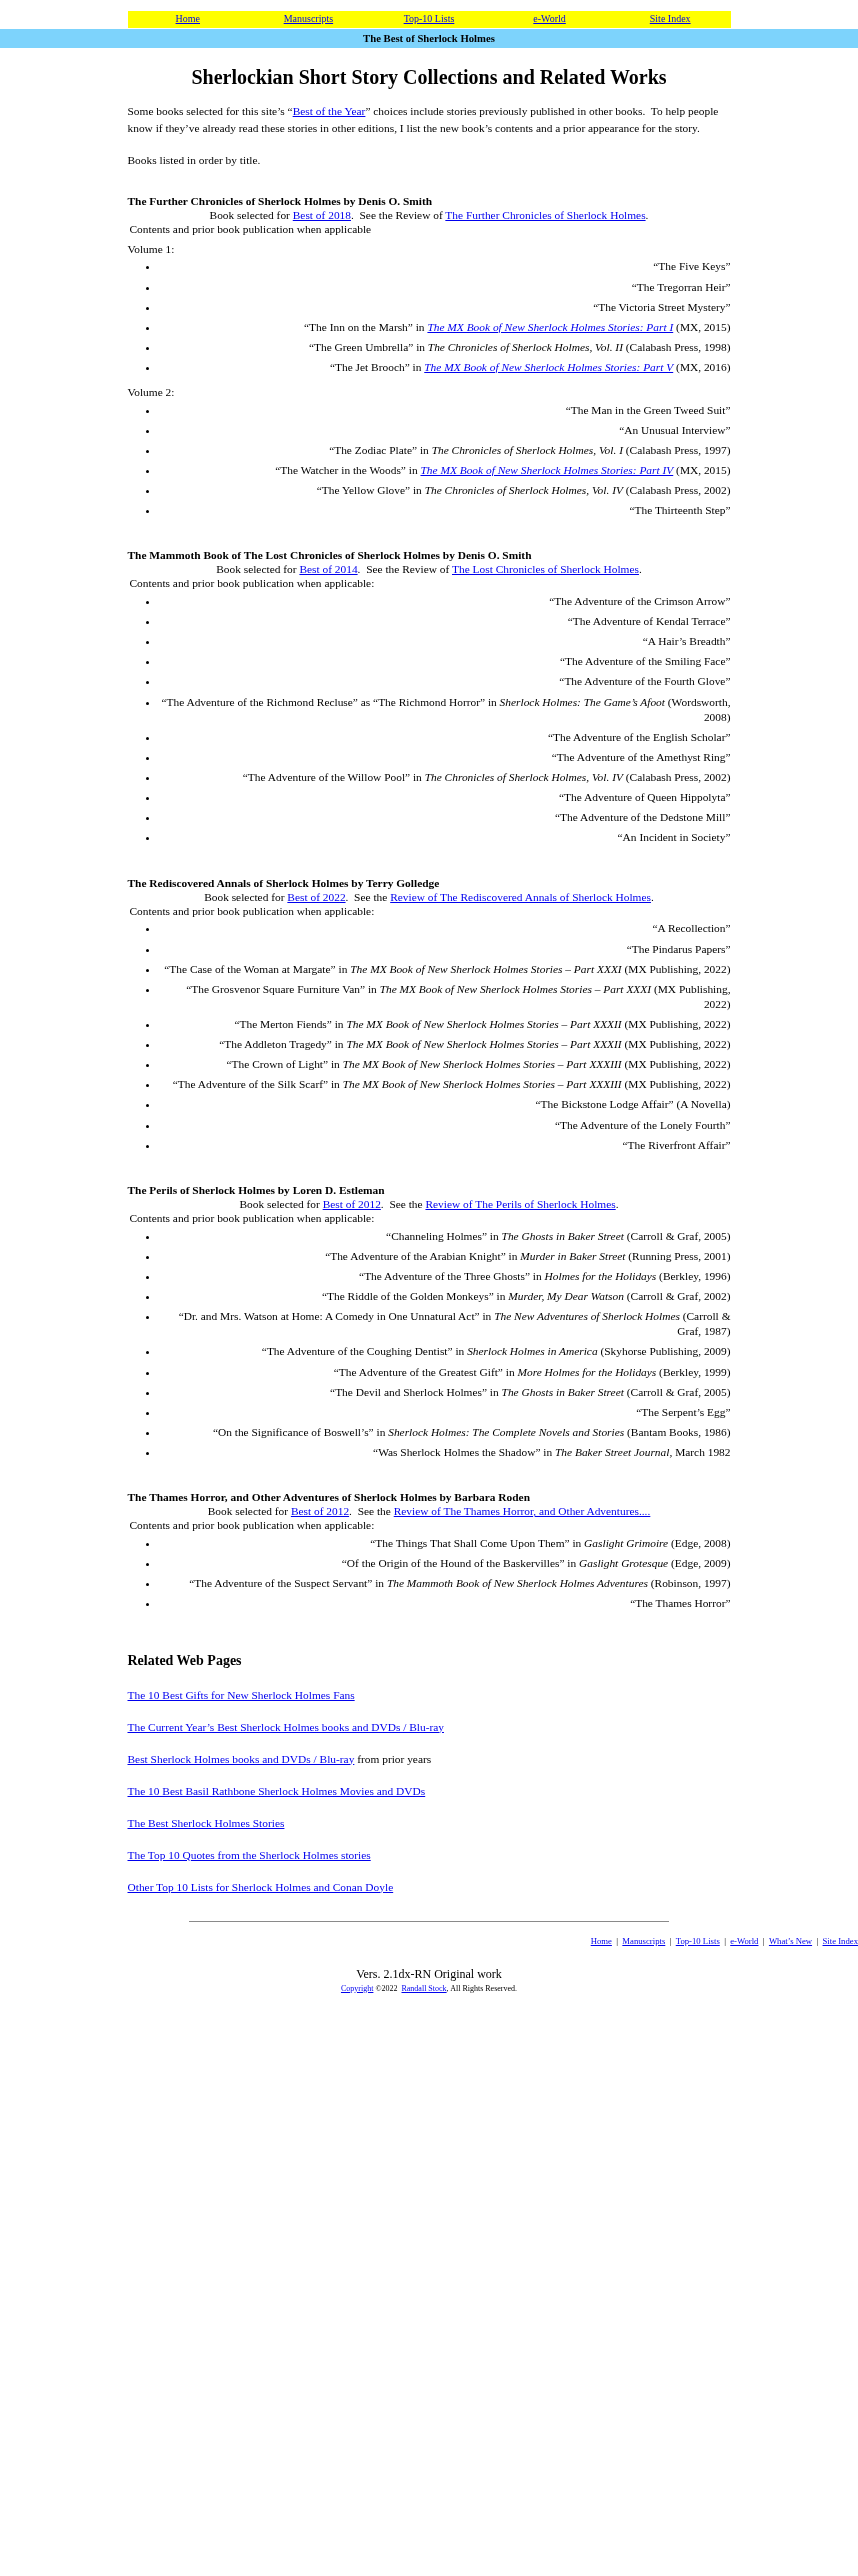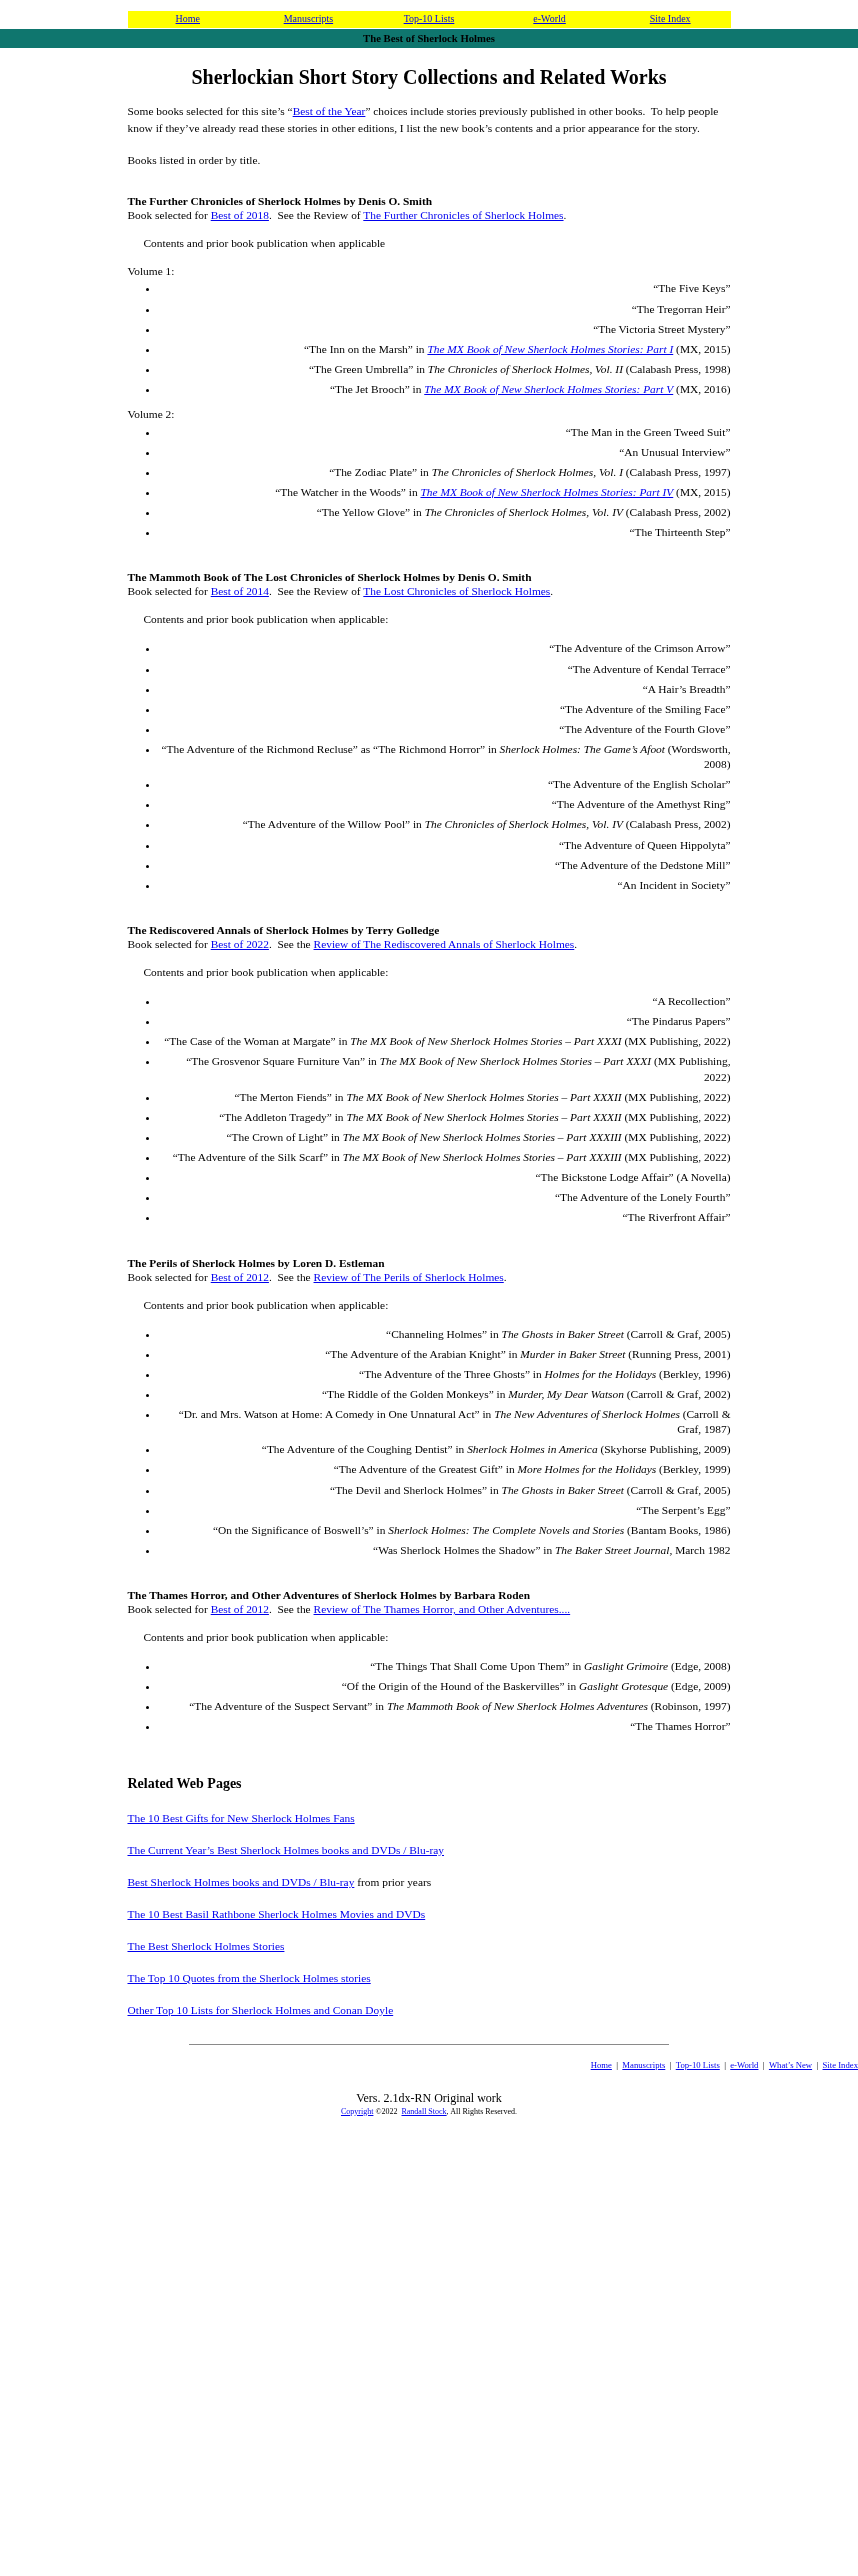--- a/index.html
+++ b/index.html
@@ -27,22 +27,22 @@
     font-size:10.7px; padding:3.3px 0 4px 0;
   }
 
   .content { width:603px; margin:0 auto; }
   h1.page-title { font-size:20px; font-weight:bold; text-align:center; margin:17.4px 0 14.7px 0; }
   p.intro { line-height:1.45; margin:0 0 17.4px 0; }
   p.order-note { margin:0 0 29px 0; }
 
   section.book-section { margin:0 0 31px 0; }
   h2.section-title { font-size:11.4px; font-weight:bold; margin:0 0 2px 0; }
-  .book-line { margin:0 0 2px 0; }
-  .contents-label { margin:16px; }
+  .book-line { margin:0 0 2px 0;text-align:center; }
+  .contents-label { margin:2px; }
   .group-label { margin:8px 0 0 0; }
   ul.story-list { margin:4.7px 0 10.7px 0; padding-left:31px;text-align:right; }
   li.story-item { margin:0 0 4.7px 0; line-height:1.35; }
 
   h2.related-heading { font-size:14px; font-weight:bold; margin:41px 0 20px 0; }
   .related-link-line { margin:0 0 20px 0; }
 
   hr.footer-rule { border:none; border-top:0.7px solid #8a8a8a; width:56%; margin:28px auto 14.7px auto; }
   .footer-nav { text-align:right; font-size:8.7px; }
   .footer-sep { color:#000; }
@@ -57,21 +57,21 @@
     <tbody>
         <tr id="nav-row">
           <td><a href="#">Home</a></td>
           <td><a href="#">Manuscripts</a></td>
           <td><a href="#">Top-10 Lists</a></td>
           <td><a href="#">e-World</a></td>
           <td><a href="#">Site Index</a></td>
         </tr>
   </tbody>
     </table>
-  <div class="site-strip" style="background: #0f766e;">
+  <div class="site-strip" style="background: #7dd3fc;">
     <span>The Best of Sherlock Holmes</span>
   </div>
 </div>
 
 <main class="content">
   <h1 class="page-title">Sherlockian Short Story Collections and Related Works</h1>
   <p class="intro" id="intro"><span>Some books selected for this site’s “</span><a href="#">Best of the Year</a><span>” choices include stories previously published in other books.&nbsp; To help people know if they’ve already read these stories in other editions, I list the new book’s contents and a prior appearance for the story.</span></p>
   <p class="order-note">Books listed in order by title.</p>
 
   <div id="sections">

